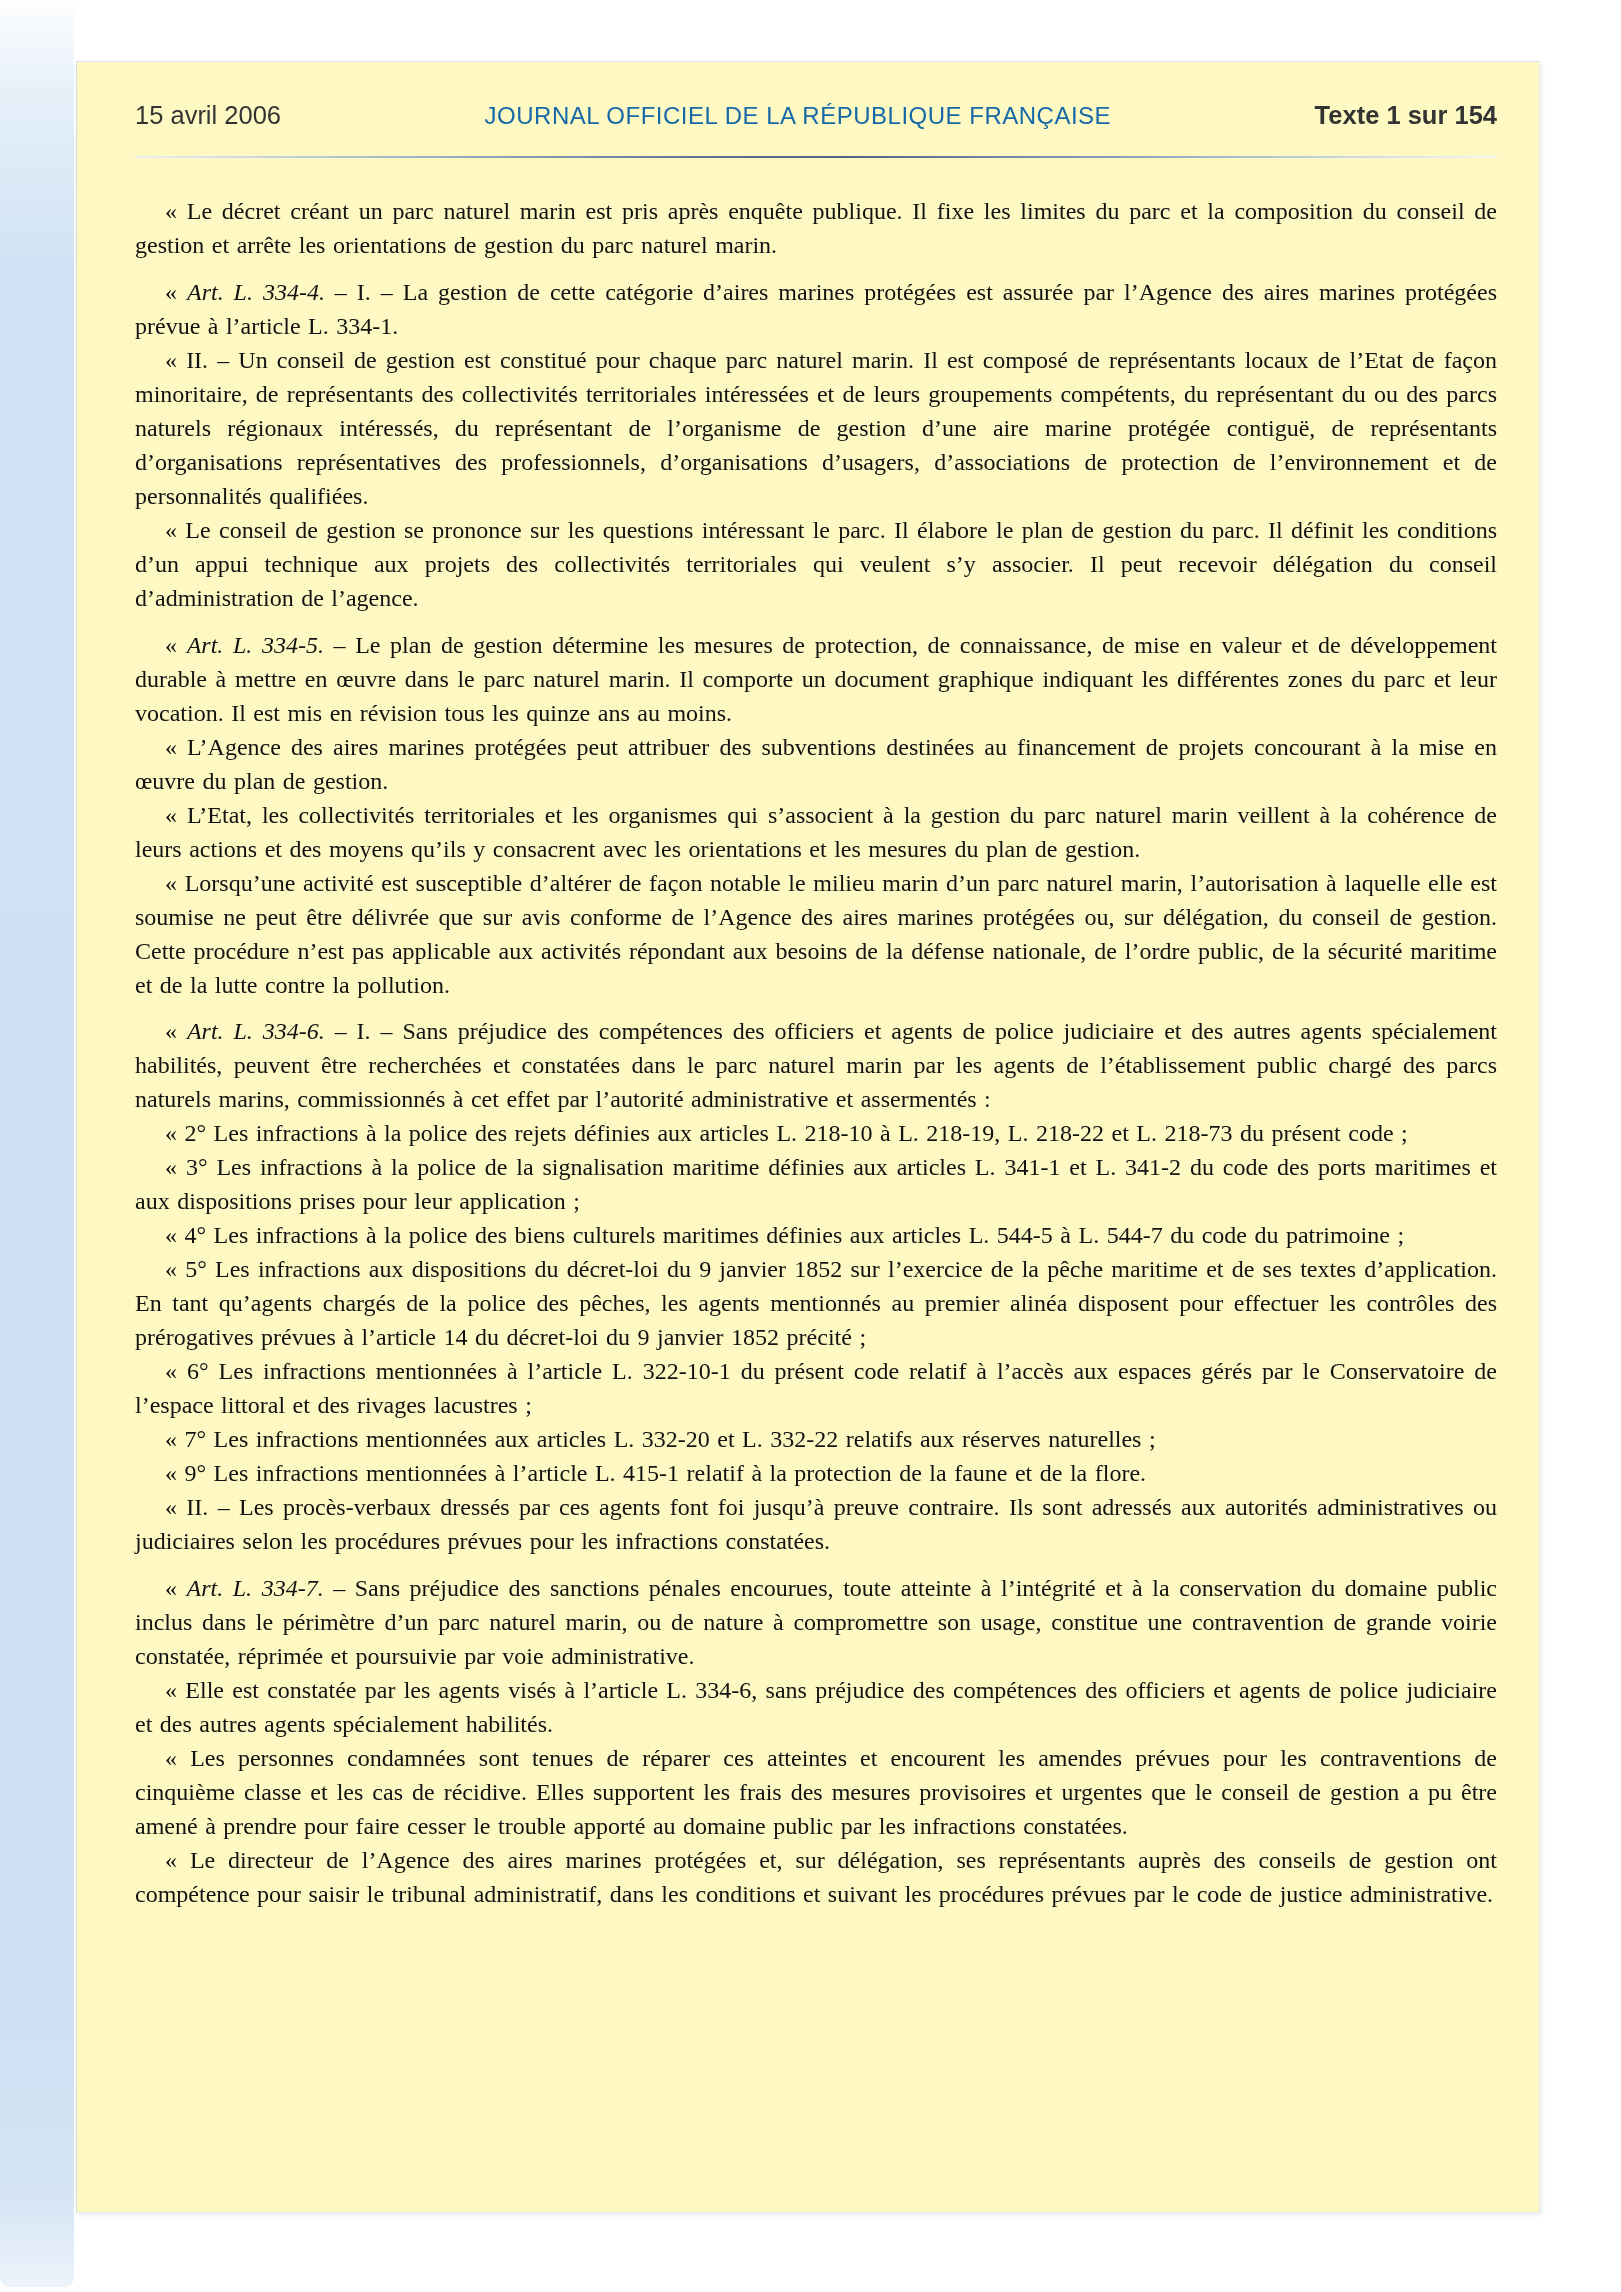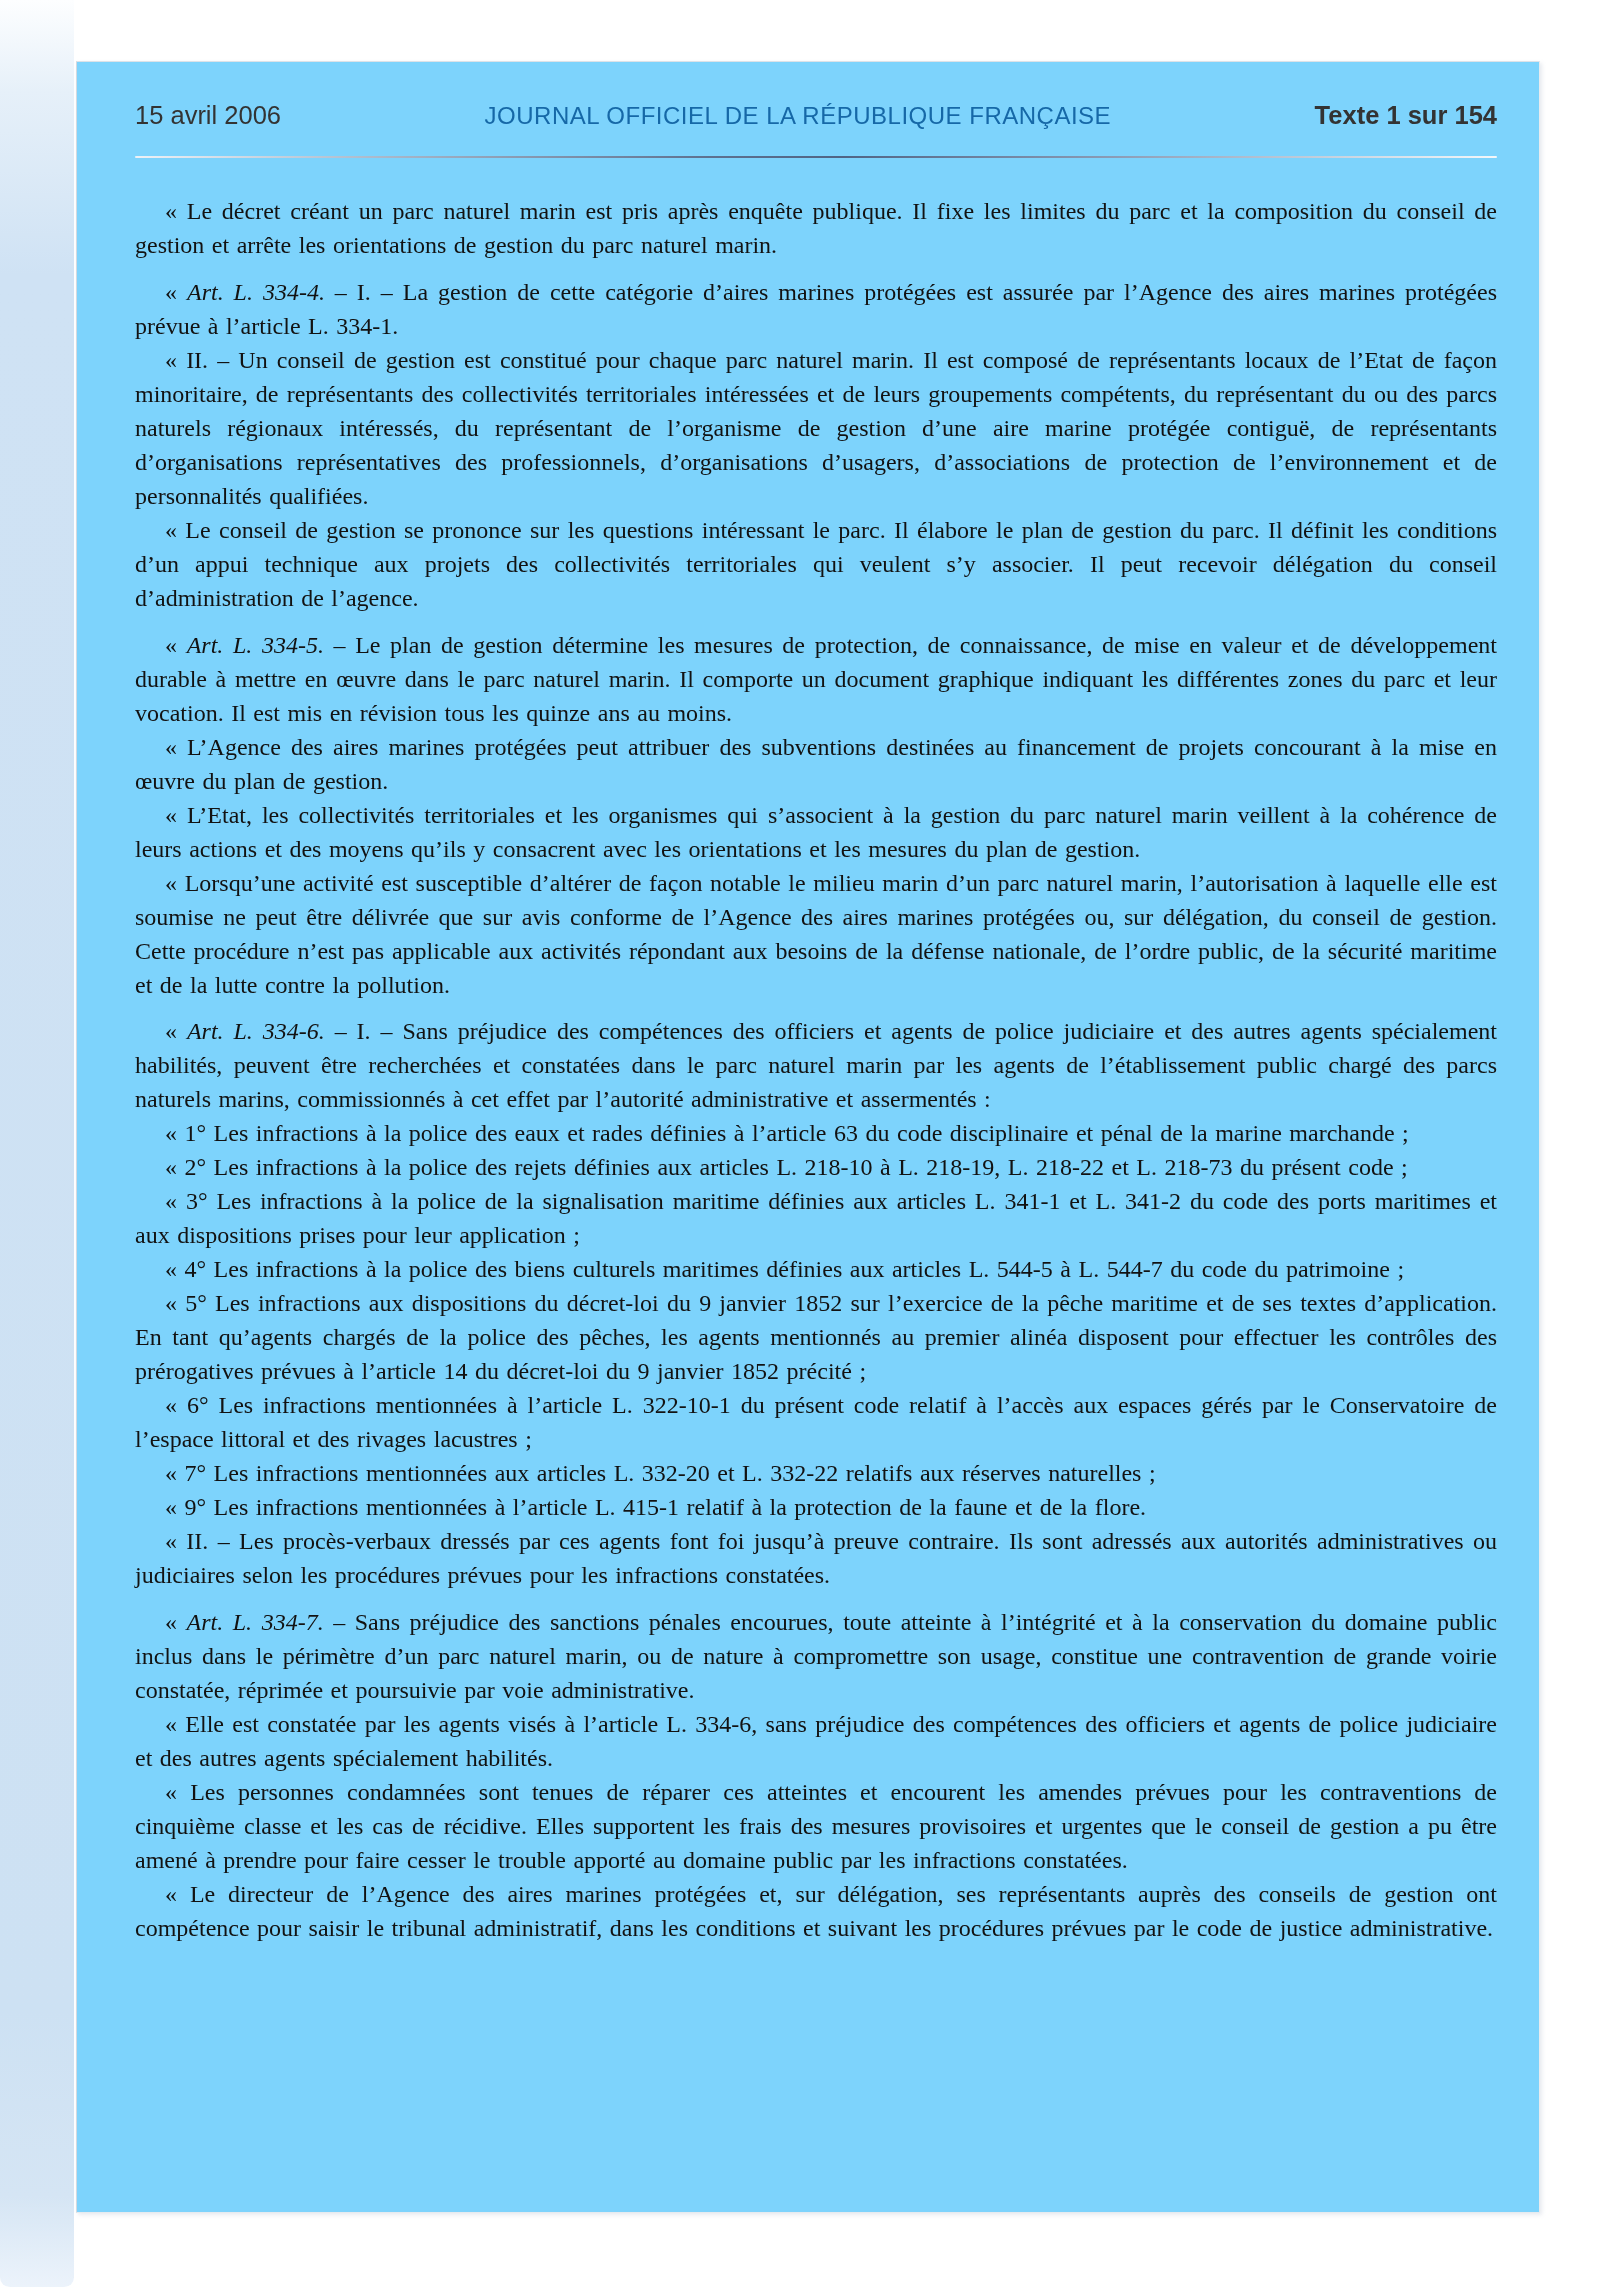--- a/index.html
+++ b/index.html
@@ -22,21 +22,21 @@
     background: linear-gradient(180deg,
       #fdfeff 0%, #e6f0f9 4%, #cfe2f4 12%,
       #cde1f3 88%, #d5e5f4 96%, #ecf3fb 100%);
     border-radius: 0 0 9.8px 9.8px;
   }
   .page {
     position: absolute;
     left: 76px; top: 61px;
     width: 1464px; height: 2152px;
     box-sizing: border-box;
-    background: #7dd3fc;
+    background: #fef9c3;
     border: 1px solid #e7ebef;
     border-left-color: #d3d9e0;
     border-top-color: #dde2e8;
     box-shadow: 2px 2px 3.9px rgba(150,165,185,0.22);
     padding: 39px 42px 0 58px;
   }
   .header-row {
     display: flex;
     align-items: baseline;
     font-size: 25.5px;
@@ -99,21 +99,20 @@
   <p class="para art"><span class="pre">« </span><span class="em">Art. L. 334-5.</span><span class="rest"> – Le plan de gestion détermine les mesures de protection, de connaissance, de mise en valeur et de développement durable à mettre en œuvre dans le parc naturel marin. Il comporte un document graphique indiquant les différentes zones du parc et leur vocation. Il est mis en révision tous les quinze ans au moins.</span></p>
 
   <p class="para"><span class="pre">« </span><span class="em"></span><span class="rest">L’Agence des aires marines protégées peut attribuer des subventions destinées au financement de projets concourant à la mise en œuvre du plan de gestion.</span></p>
 
   <p class="para"><span class="pre">« </span><span class="em"></span><span class="rest">L’Etat, les collectivités territoriales et les organismes qui s’associent à la gestion du parc naturel marin veillent à la cohérence de leurs actions et des moyens qu’ils y consacrent avec les orientations et les mesures du plan de gestion.</span></p>
 
   <p class="para"><span class="pre">« </span><span class="em"></span><span class="rest">Lorsqu’une activité est susceptible d’altérer de façon notable le milieu marin d’un parc naturel marin, l’autorisation à laquelle elle est soumise ne peut être délivrée que sur avis conforme de l’Agence des aires marines protégées ou, sur délégation, du conseil de gestion. Cette procédure n’est pas applicable aux activités répondant aux besoins de la défense nationale, de l’ordre public, de la sécurité maritime et de la lutte contre la pollution.</span></p>
 
   <p class="para art"><span class="pre">« </span><span class="em">Art. L. 334-6.</span><span class="rest"> – I. – Sans préjudice des compétences des officiers et agents de police judiciaire et des autres agents spécialement habilités, peuvent être recherchées et constatées dans le parc naturel marin par les agents de l’établissement public chargé des parcs naturels marins, commissionnés à cet effet par l’autorité administrative et assermentés :</span></p>
 
-  <p class="para"><span class="pre">« </span><span class="em"></span><span class="rest">1° Les infractions à la police des eaux et rades définies à l’article 63 du code disciplinaire et pénal de la marine marchande ;</span></p>
 
   <p class="para"><span class="pre">« </span><span class="em"></span><span class="rest">2° Les infractions à la police des rejets définies aux articles L. 218-10 à L. 218-19, L. 218-22 et L. 218-73 du présent code ;</span></p>
 
   <p class="para"><span class="pre">« </span><span class="em"></span><span class="rest">3° Les infractions à la police de la signalisation maritime définies aux articles L. 341-1 et L. 341-2 du code des ports maritimes et aux dispositions prises pour leur application ;</span></p>
 
   <p class="para"><span class="pre">« </span><span class="em"></span><span class="rest">4° Les infractions à la police des biens culturels maritimes définies aux articles L. 544-5 à L. 544-7 du code du patrimoine ;</span></p>
 
   <p class="para"><span class="pre">« </span><span class="em"></span><span class="rest">5° Les infractions aux dispositions du décret-loi du 9 janvier 1852 sur l’exercice de la pêche maritime et de ses textes d’application. En tant qu’agents chargés de la police des pêches, les agents mentionnés au premier alinéa disposent pour effectuer les contrôles des prérogatives prévues à l’article 14 du décret-loi du 9 janvier 1852 précité ;</span></p>
 
   <p class="para"><span class="pre">« </span><span class="em"></span><span class="rest">6° Les infractions mentionnées à l’article L. 322-10-1 du présent code relatif à l’accès aux espaces gérés par le Conservatoire de l’espace littoral et des rivages lacustres ;</span></p>

